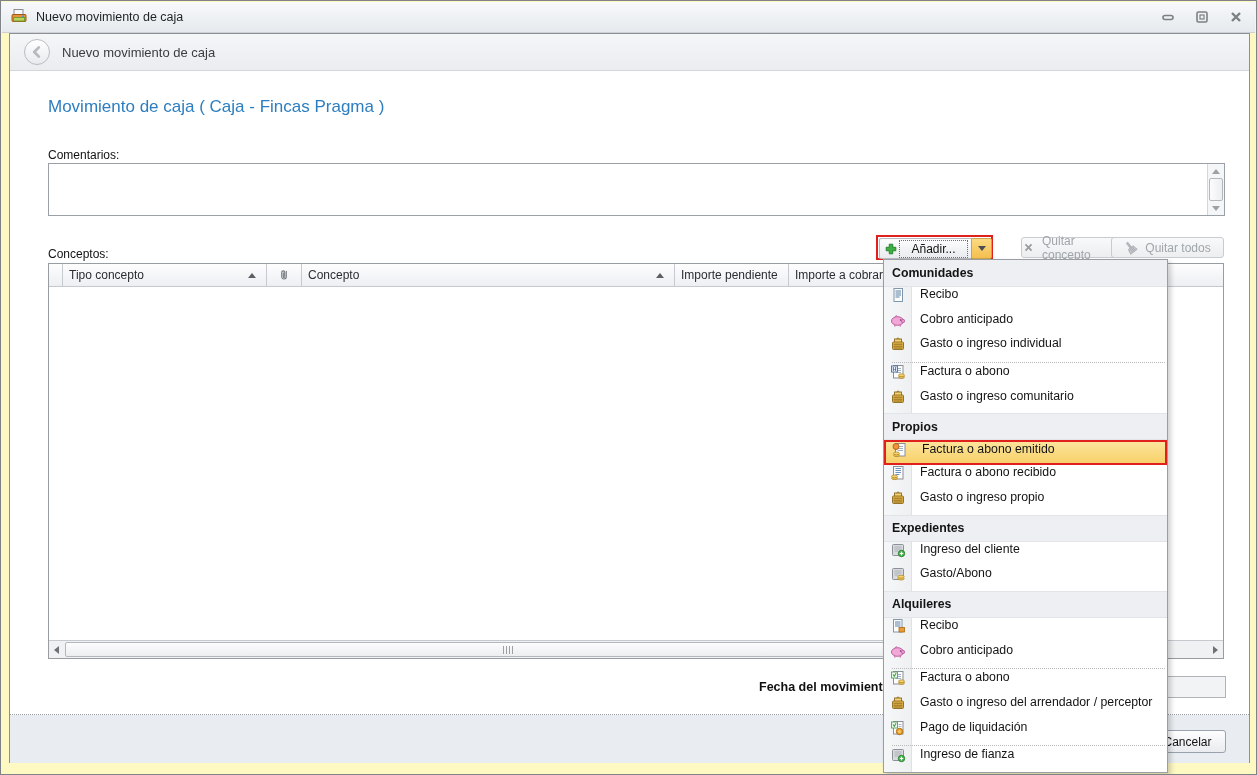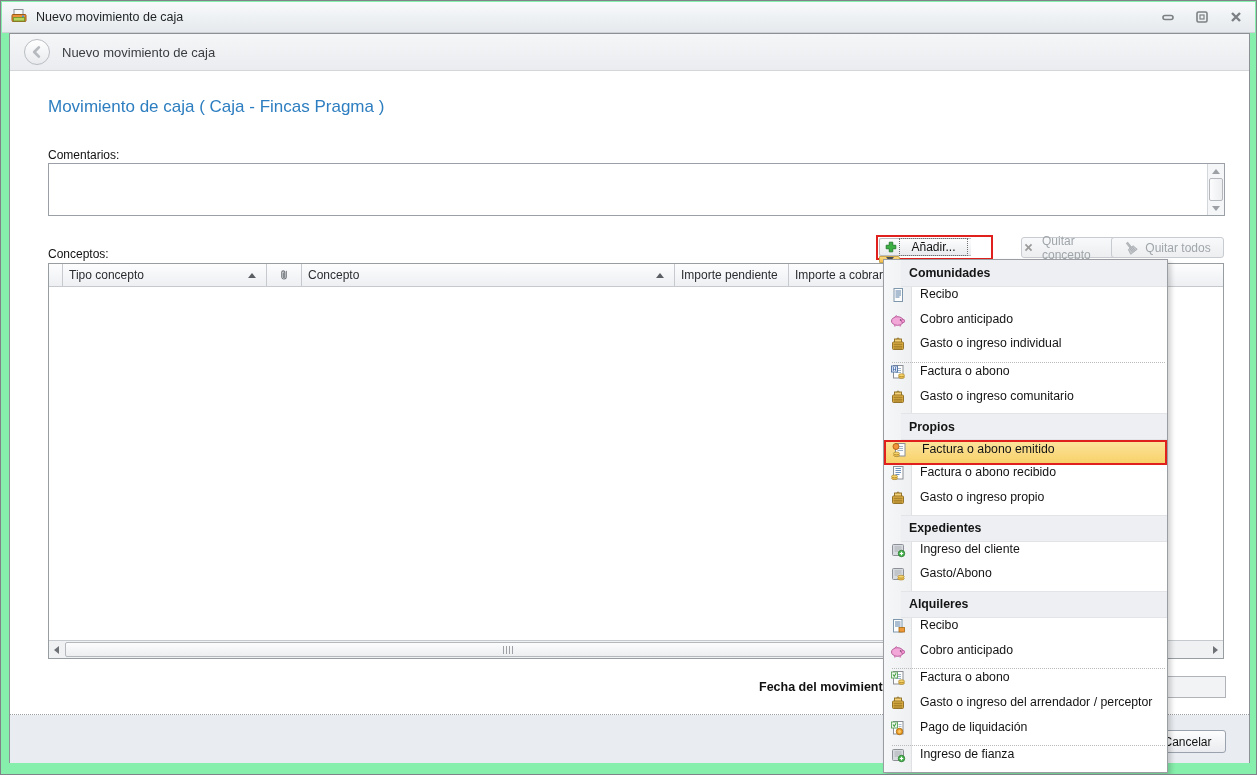--- a/index.html
+++ b/index.html
@@ -1,19 +1,19 @@
 <!DOCTYPE html>
 <html><head>
 <meta charset="utf-8">
 <style>
   * { margin:0; padding:0; box-sizing:border-box; }
   html,body { width:1257px; height:775px; font-family:"Liberation Sans", sans-serif; }
   .window {
     position:relative; width:1257px; height:775px;
-    background:#86efac; border:1px solid #7f8388; overflow:hidden;
+    background:#fef9c3; border:1px solid #7f8388; overflow:hidden;
     font-size:12px; color:#1a1c1e;
   }
   
   .titlebar {
     position:absolute; left:1px; top:1px; right:1px; height:31px;
     background:linear-gradient(#f7f9fb,#e6e9ed);
     border-bottom:1px solid #cdd1d5;
     display:flex; align-items:center;
   }
   .titlebar .app-icon { width:20px; height:20px; margin-left:8px; }
@@ -60,21 +60,21 @@
   .vs-up { top:0; } .vs-down { bottom:0; }
   .tri-up { width:0;height:0;border-left:4px solid transparent;border-right:4px solid transparent;border-bottom:5px solid #9da1a6; }
   .tri-down { width:0;height:0;border-left:4px solid transparent;border-right:4px solid transparent;border-top:5px solid #9da1a6; }
   .vs-thumb { position:absolute; left:1px; top:14px; width:14px; height:23px;
     background:linear-gradient(90deg,#fcfcfd,#eceef0); border:1px solid #b4b8bc; border-radius:2px; }
   
   .add-annotation {
     position:absolute; left:875px; top:234px; width:117px; height:25px;
     border:2px solid #e0201c; z-index:30;
   }
-  .add-split { position:absolute; left:1px; top:1px; height:21px; display:flex;flex-direction:column; }
+  .add-split { position:absolute; left:1px; top:1px; height:21px; display:flex; }
   .add-main {
     width:92px; height:21px; display:flex; align-items:center;
     background:linear-gradient(#fdfdfe,#e9ebee);
     border:1px solid #b8bcc0; border-right:none; border-radius:2px 0 0 2px;
   }
   .add-main .plus-ic { width:14px; height:14px; margin-left:4px; }
   .add-main .add-label {
     flex:1; text-align:center; font-size:12px; color:#111;
     outline:1px dotted #707070; margin:0 4px 0 2px; padding:1px 0;
   }
@@ -146,21 +146,21 @@
     position:absolute; left:882px; top:258px; width:285px; height:514px;
     background:#fff; border:1px solid #9a9ea3; z-index:40;
     box-shadow:3px 3px 5px rgba(0,0,0,.18); overflow:hidden;
   }
   .menu-gutter { position:absolute; left:0; top:0; bottom:0; width:28px;
     background:linear-gradient(90deg,#f6f7f9,#eef0f2); border-right:1px solid #e0e1e3; }
   .menu-list { position:relative; z-index:1; }
   .menu-section-header {
     height:27px; background:#edeff2; border-top:1px solid #e2e4e7; border-bottom:1px solid #e2e4e7;
     display:flex; align-items:center; padding-left:8px;
-    font-weight:bold; font-size:12.3px; color:#141414;margin-left:17px;
+    font-weight:bold; font-size:12.3px; color:#141414;
   }
   .menu-list > .menu-section-header:first-child { border-top:none; }
   .menu-item { height:24.7px; display:flex; align-items:flex-start; background:transparent; }
   .menu-item .mi-icon { width:28px; flex:none; display:flex; align-items:center; justify-content:center; }
   .menu-item .mi-label { padding-left:8px; font-size:12.3px; color:#141414; white-space:nowrap; }
   .menu-item.highlighted {
     background:linear-gradient(#fce49c,#f8d169);
     border:2px solid #e0201c;
   }
   .menu-sep { height:3px; position:relative; }

